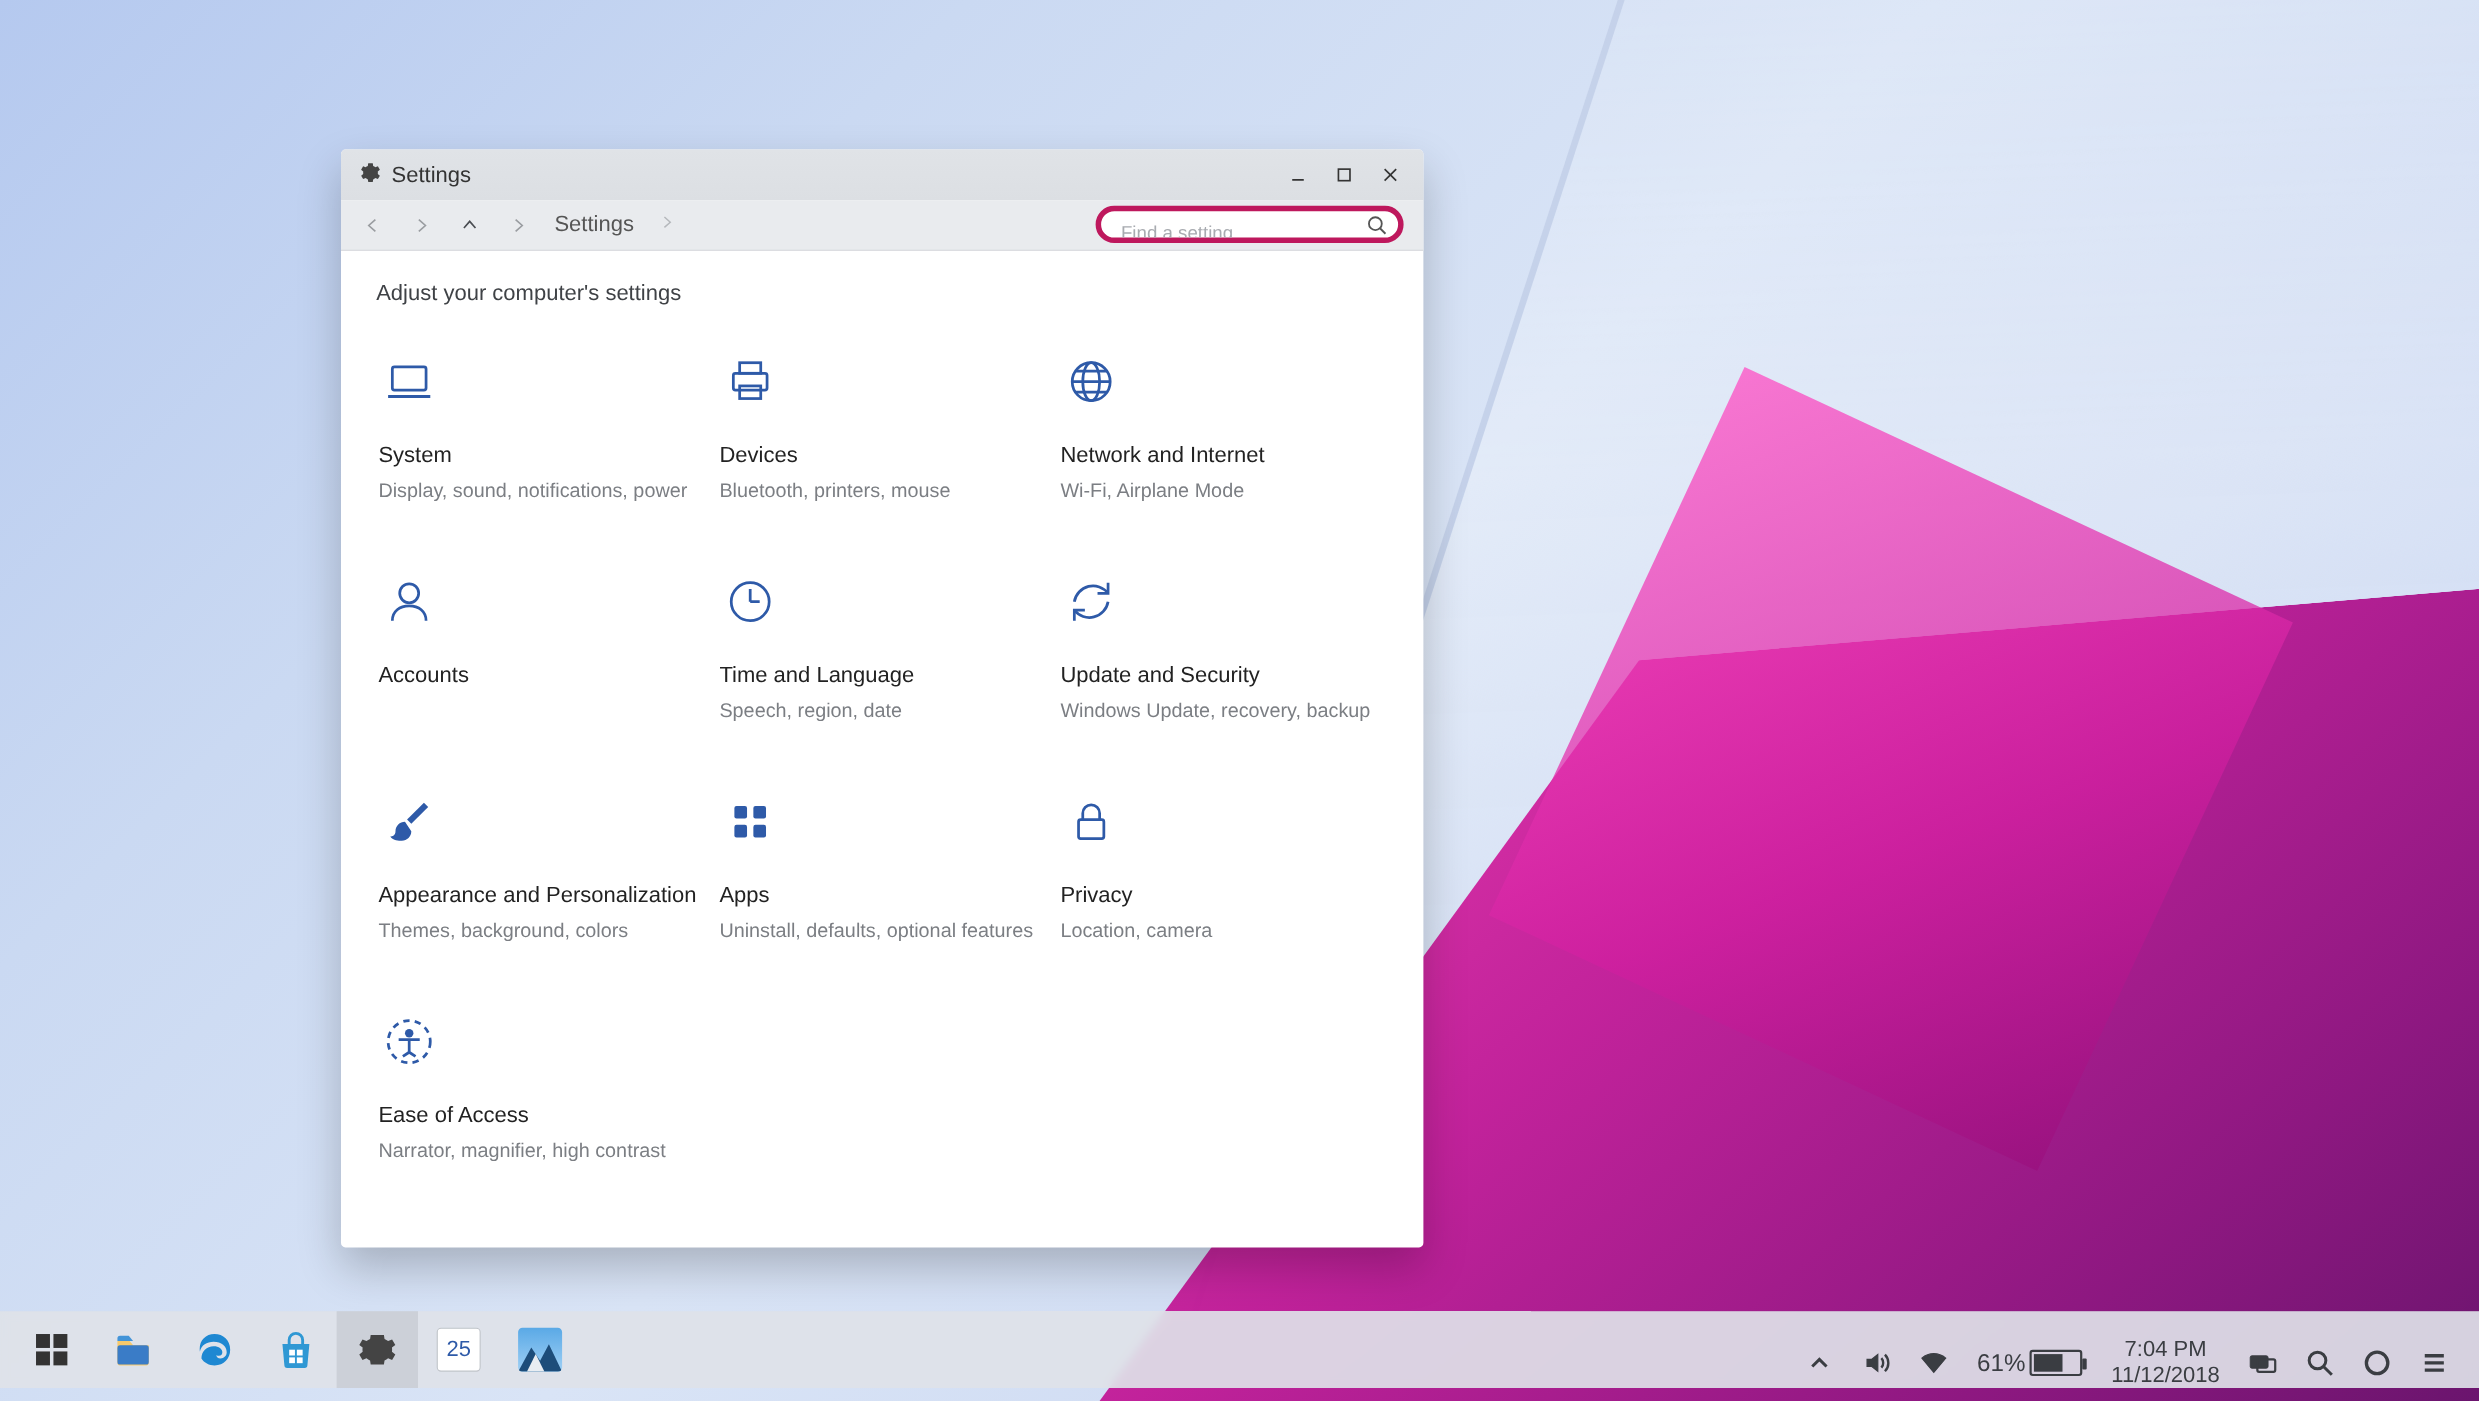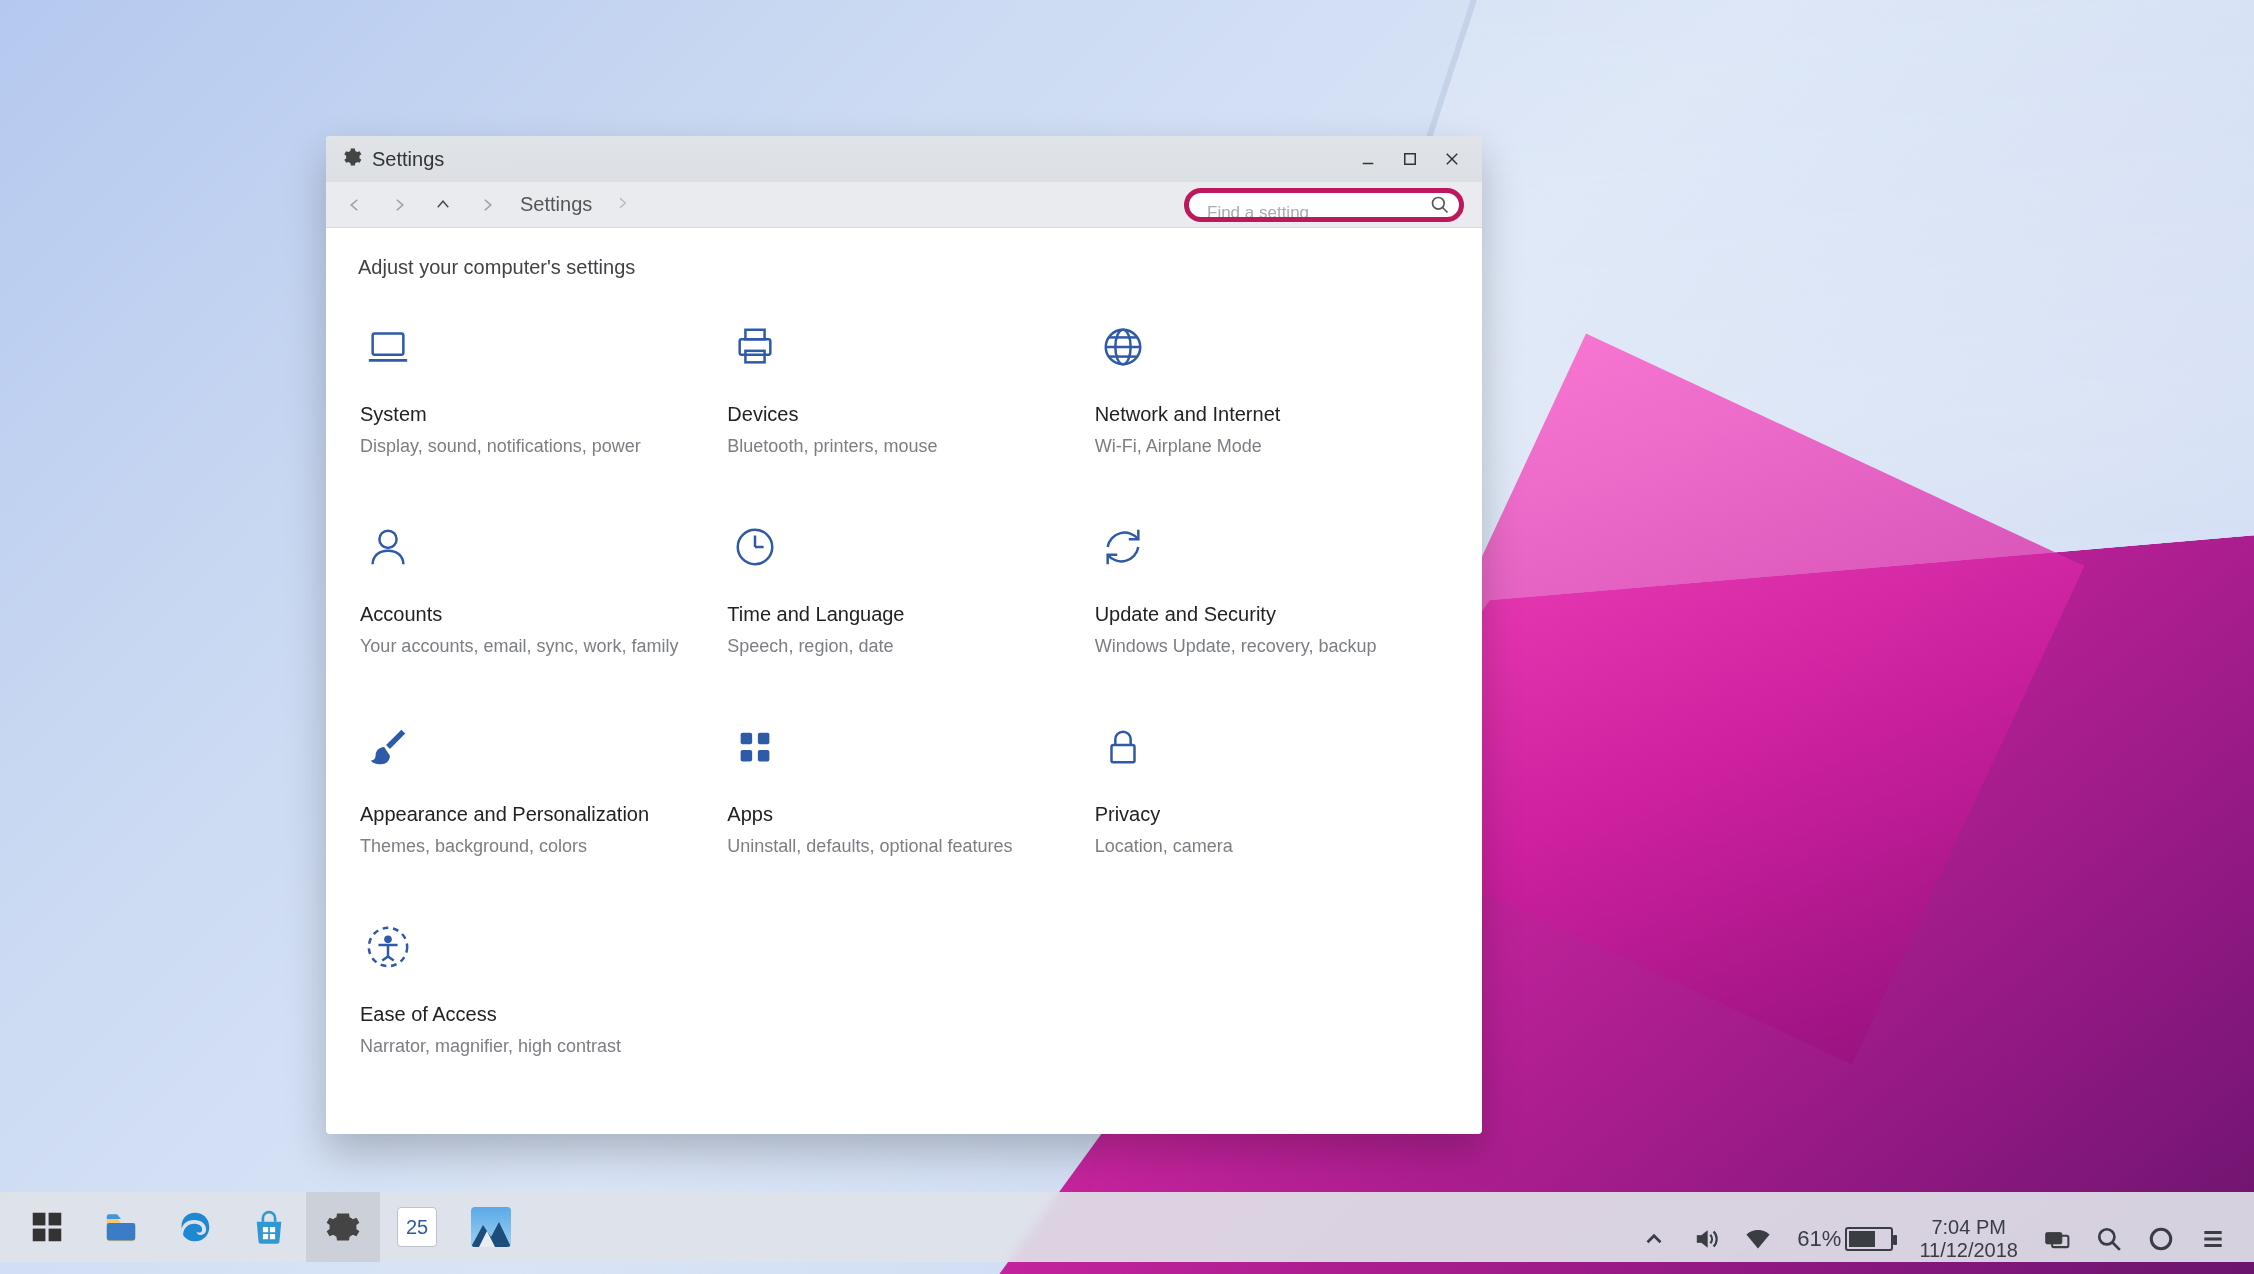--- a/index.html
+++ b/index.html
@@ -27,21 +27,21 @@
   }
   .bg-shape3 {
     position:absolute; right:260px; bottom:300px; width:550px; height:550px;
     transform: rotate(25deg);
     background: linear-gradient(135deg,#ff4fc4 0%, #d11fa0 60%, #9a107e 100%);
     opacity:.75;
   }
 
   
   .window {
-    position: absolute; left: 326px; top: 136px; width: 1156px; height: 998px;
+    position: absolute; left: 310px; top: 136px; width: 984px; height: 998px;
     background: #fff; border-radius: 4px; box-shadow: 0 18px 40px rgba(0,0,0,.22);
     display:flex; flex-direction:column;
   }
   .titlebar {
     height: 46px; background: linear-gradient(#e0e3e7,#dcdfe3);
     display:flex; align-items:center; padding: 0 10px 0 14px; gap:10px;
     border-top-left-radius:4px; border-top-right-radius:4px;
   }
   .titlebar .title { font-size:20px; color:#333; }
   .titlebar .spacer { flex:1; }
@@ -239,21 +239,20 @@
 
         <div class="cat">
           <div class="icon-wrap">
             <svg viewBox="0 0 48 48">
                 <circle cx="24" cy="16" r="9"></circle>
                 <path d="M8 42c0-9 7-14 16-14s16 5 16 14"></path>
               </svg>
           </div>
           <div class="cat-text">
             <div class="cat-title">Accounts</div>
-            <div class="cat-desc">Your accounts, email, sync, work, family</div>
           </div>
         </div>
 
         <div class="cat">
           <div class="icon-wrap">
             <svg viewBox="0 0 48 48">
                 <circle cx="24" cy="24" r="18"></circle>
                 <line x1="24" y1="24" x2="24" y2="12"></line>
                 <line x1="24" y1="24" x2="33" y2="24"></line>
               </svg>

